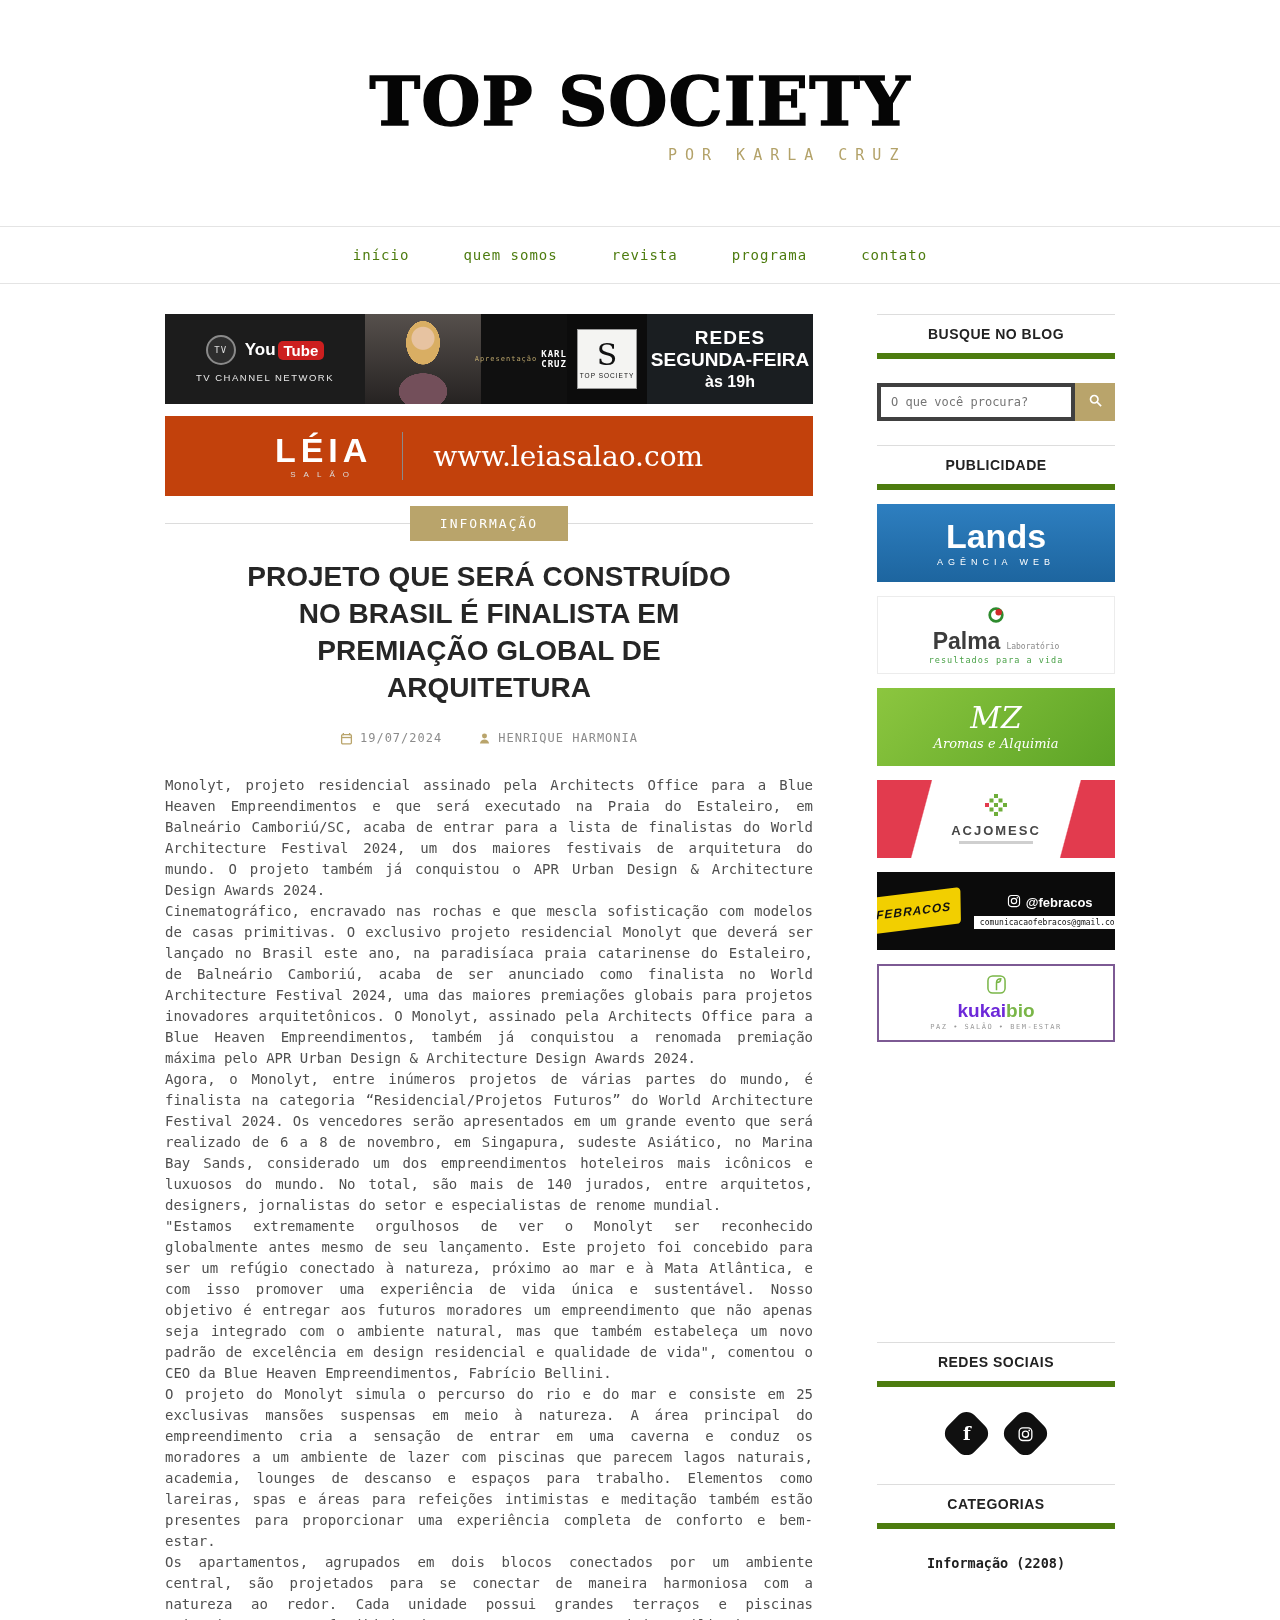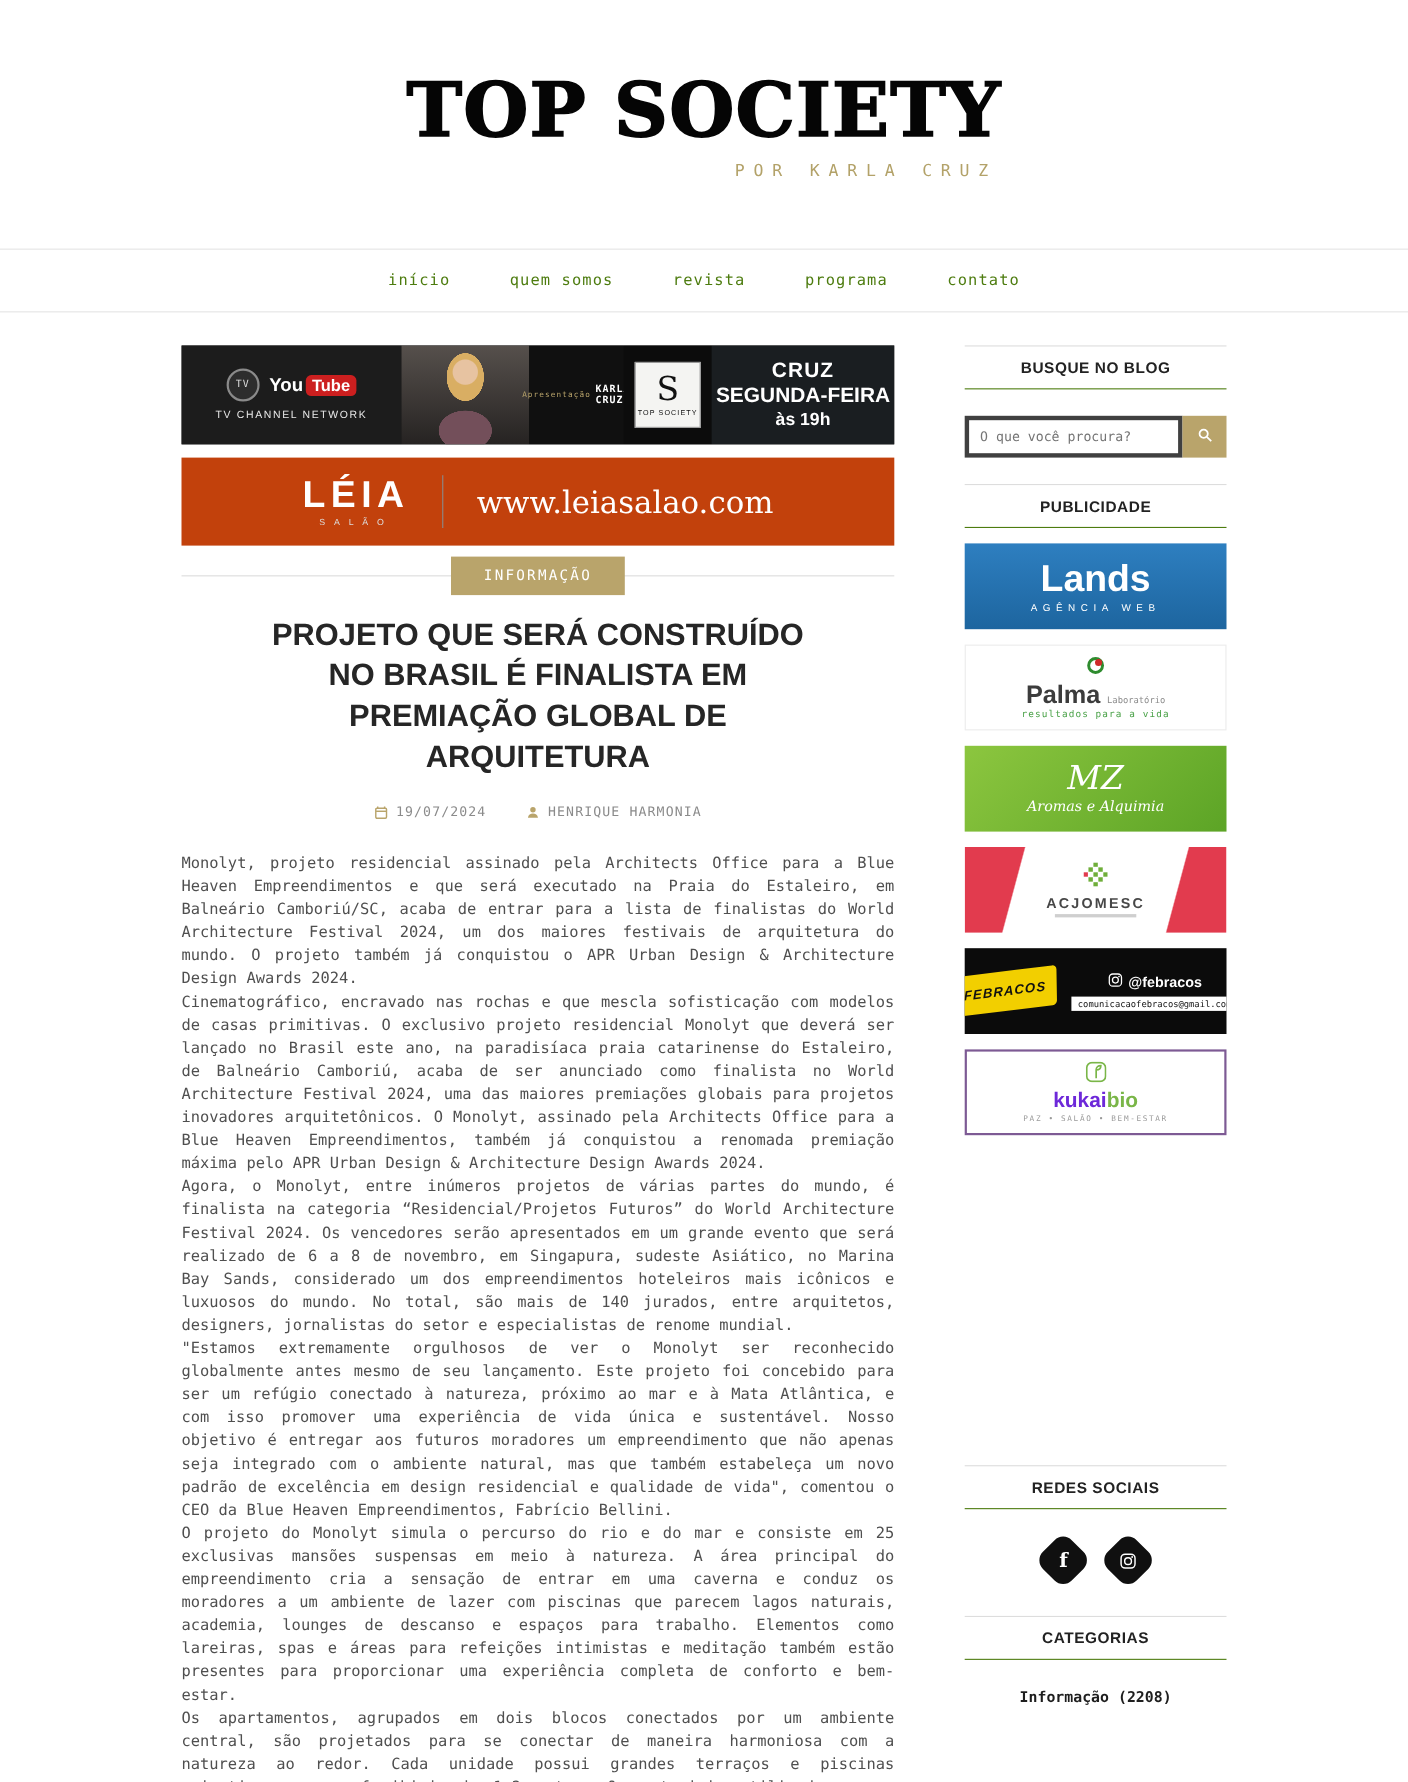--- a/index.html
+++ b/index.html
@@ -74,21 +74,21 @@
   .post-title { font-family:"Liberation Sans", sans-serif; font-weight:bold; color:#262626;
                 font-size:28px; line-height:1.32; width:525px; margin:0 auto 24px; }
   .post-meta { display:flex; justify-content:center; align-items:center; gap:36px; color:#8b8b8b;
                font-size:12px; letter-spacing:1px; }
   .meta-item { display:flex; align-items:center; gap:7px; }
   .meta-ico svg { display:block; }
   .post-body { margin-top:30px; text-align:justify; font-size:14px; line-height:21px; color:#4f4f4f; }
   .post-body p { margin:0; }
 
   
-  .side-heading { border-top:1px solid #ddd; border-bottom:1px solid #4d7c0f; padding:11px 0; text-align:center;
+  .side-heading { border-top:1px solid #ddd; border-bottom:6px solid #4d7c0f; padding:11px 0; text-align:center;
                   font-family:"Liberation Sans", sans-serif; font-weight:bold; font-size:14px;
                   letter-spacing:0.5px; color:#222; }
   .search-row { display:flex; margin:24px 0; height:38px; }
   .search-input { flex:1; border:4px solid #404040; padding:0 10px; font-family:"DejaVu Sans Mono", monospace;
                   font-size:12px; color:#666; outline:none; min-width:0; }
   .search-btn { width:40px; border:none; background:#b9a46b; cursor:pointer; display:flex;
                 align-items:center; justify-content:center; }
   .pub-heading { margin-top:24px; }
 
   .ad { height:78px; margin:14px 0; display:flex; align-items:center; justify-content:center;
@@ -183,21 +183,21 @@
           <span class="presenter-label">Apresentação</span>
           <span class="presenter-name">KARLA CRUZ</span>
         </div>
         <div class="btv-slogo">
           <div class="slogo-box">
             <span class="slogo-s">S</span>
             <span class="slogo-label">TOP SOCIETY</span>
           </div>
         </div>
         <div class="btv-right">
-          <span class="sched-1">CRUZ</span>
+          <span class="sched-1">REDES</span>
           <span class="sched-2">SEGUNDA-FEIRA</span>
           <span class="sched-3">às 19h</span>
         </div>
       </div>
 
       <div class="banner-leia">
         <div class="leia-logo">
           <div class="leia-name">LÉIA</div>
           <div class="leia-sub">SALÃO</div>
         </div>

